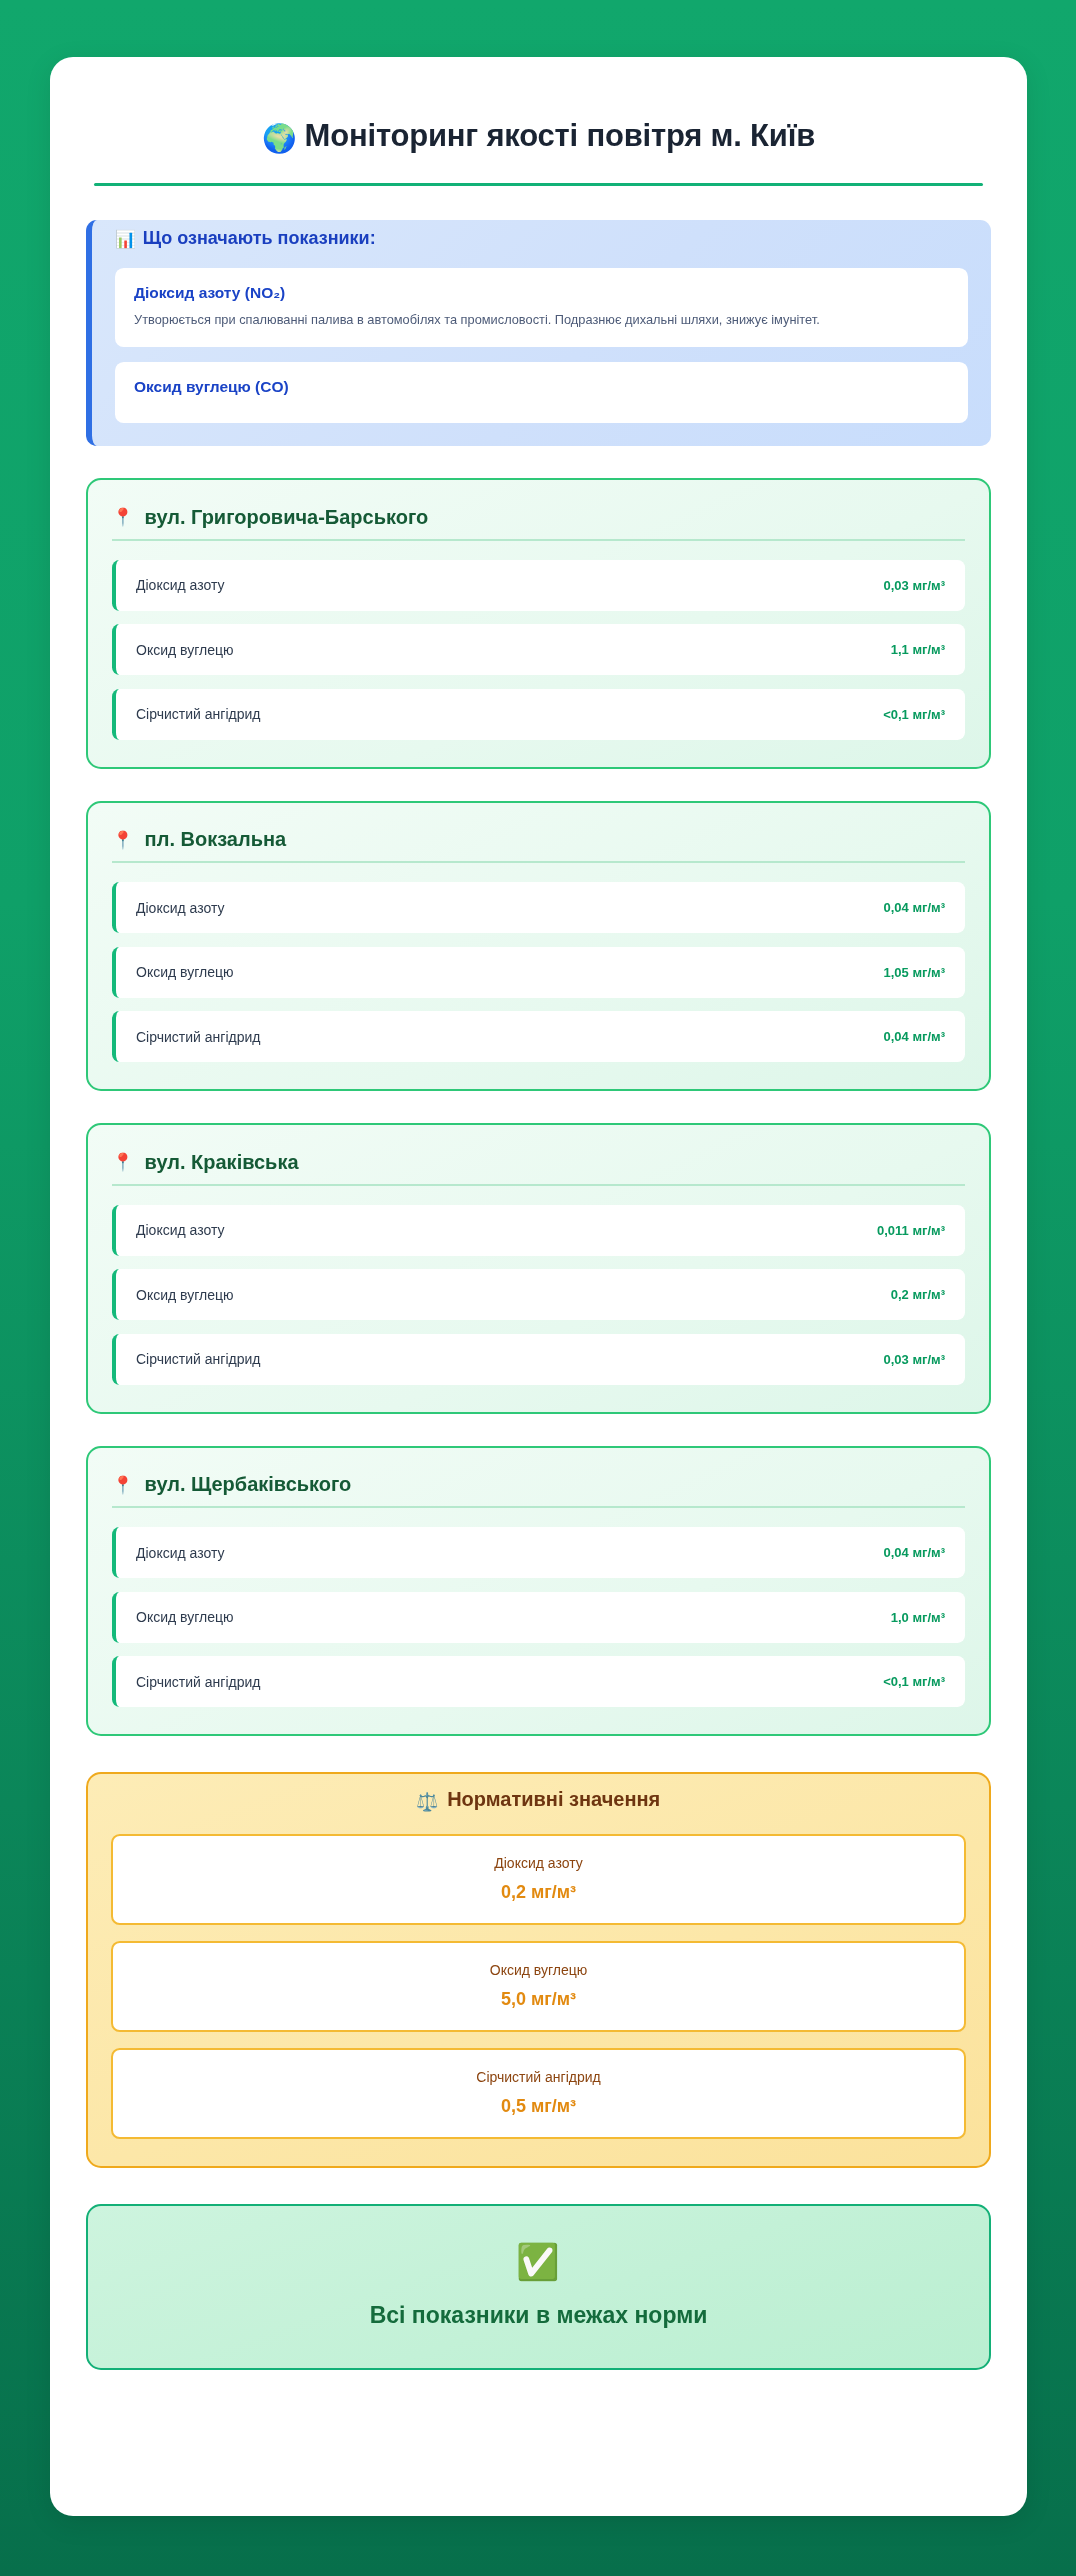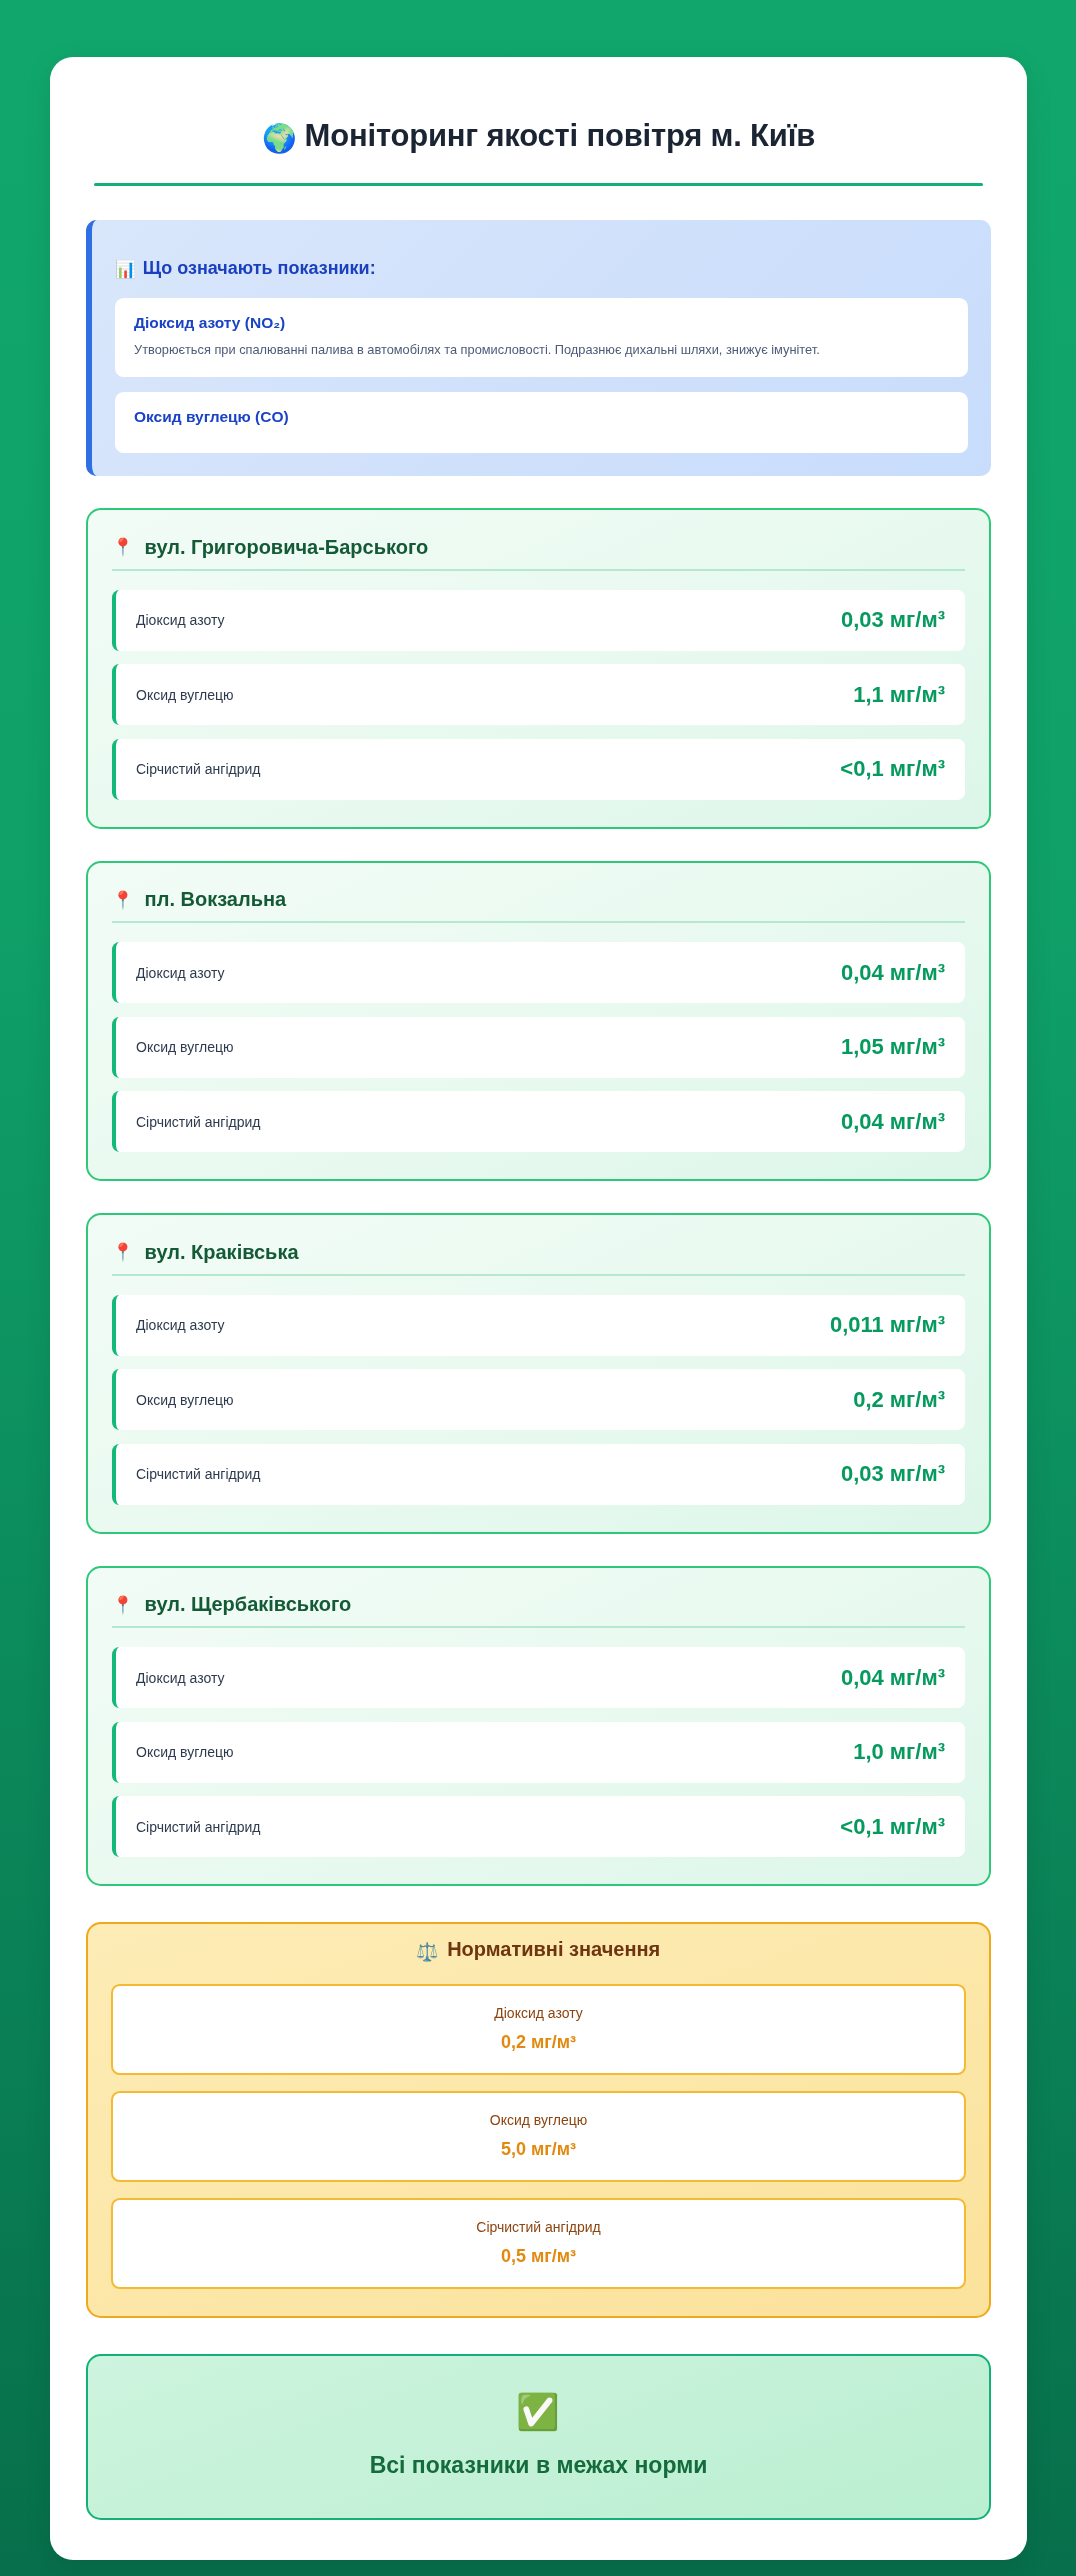--- a/index.html
+++ b/index.html
@@ -50,21 +50,21 @@
     border-radius: 2px;
     background: #12b177;
   }
 
   
   .info-box {
     margin-top: 34px;
     background: linear-gradient(135deg, #d9e7fb 0%, #cfe0fb 55%, #c8ddfc 100%);
     border-left: 6.7px solid #2f6fe4;
     border-radius: 10.8px;
-    padding: 38px 23px 23px 23px;
+    padding: 8px 23px 23px 23px;
   }
   .info-box-title {
     font-size: 18px;
     font-weight: bold;
     color: #1a3fbf;
     margin-bottom: 17.5px;
   }
   .info-box-title .chart-icon {
     font-size: 17px;
     margin-right: 6.7px;
@@ -122,21 +122,21 @@
     border-radius: 7.4px;
     padding: 17.5px 20px;
     margin-bottom: 13.5px;
   }
   .measure-row:last-child { margin-bottom: 0; }
   .measure-label {
     font-size: 14px;
     color: #2e3b4e;
   }
   .measure-value {
-    font-size: 22px;
+    font-size: 13px;
     font-weight: bold;
     color: #079a5e;
     white-space: nowrap;
   }
 
   
   .norms {
     margin-top: 36px;
     background: linear-gradient(160deg, #fdecb6 0%, #fce7a8 55%, #fbe29c 100%);
     border: 2px solid #efa91c;

